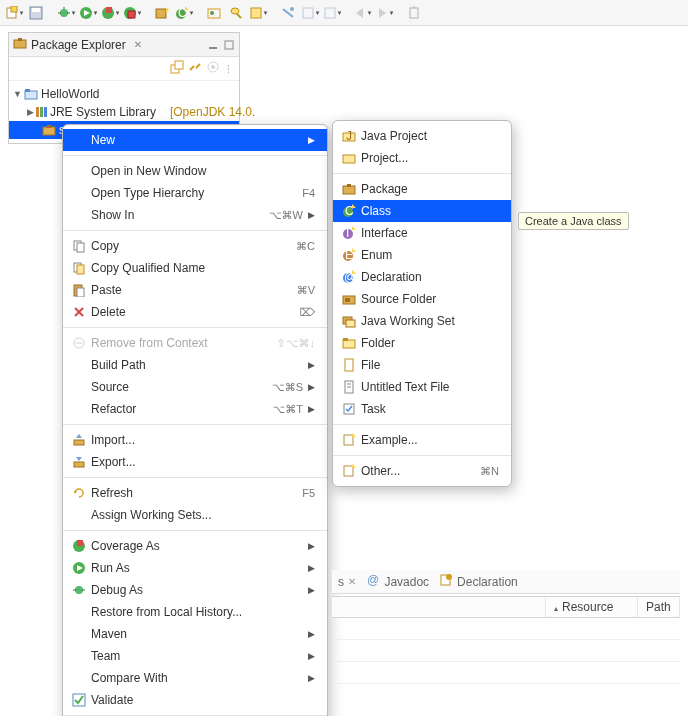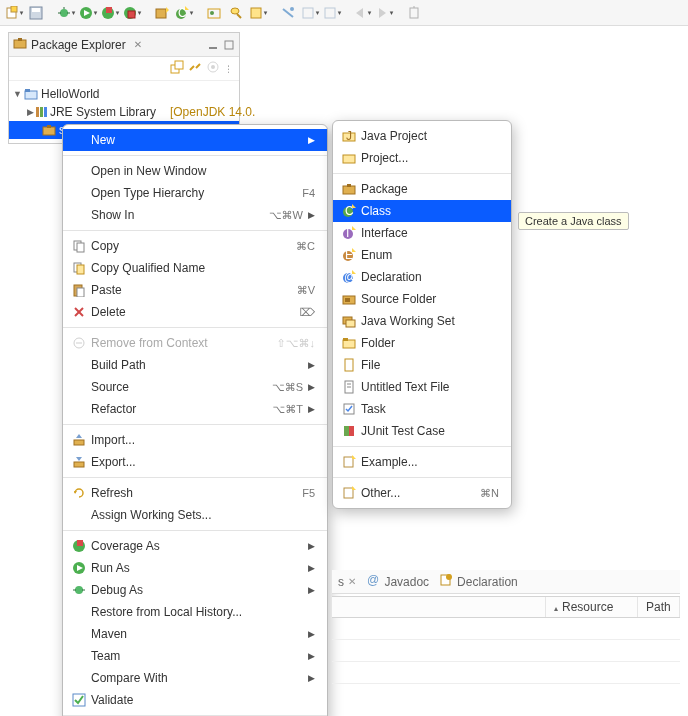--- a/index.html
+++ b/index.html
@@ -554,29 +554,20 @@
     </div>
   <div class="ctx-item">
       <span class="mi-icon">
         <svg class="ic" viewBox="0 0 14 14">
           <rect x="2" y="2" width="10" height="10" fill="none" stroke="#888"></rect>
           <polyline points="4,7 6,9 10,4" fill="none" stroke="#4a86e8" stroke-width="1.5"></polyline>
         </svg>
       </span>
       <span class="mi-label">Task</span>
     </div>
-  <div class="ctx-item">
-      <span class="mi-icon">
-        <svg class="ic" viewBox="0 0 14 14">
-          <rect x="2" y="2" width="5" height="10" fill="#6aa84f"></rect>
-          <rect x="7" y="2" width="5" height="10" fill="#d94a4a"></rect>
-        </svg>
-      </span>
-      <span class="mi-label">JUnit Test Case</span>
-    </div>
   <div class="ctx-sep"></div>
   <div class="ctx-item">
       <span class="mi-icon">
         <svg class="ic" viewBox="0 0 14 14">
           <rect x="2" y="2" width="9" height="10" fill="#fff" stroke="#b89040"></rect>
           <polygon points="10,0 14,4 10,4" fill="#ffd54a"></polygon>
         </svg>
       </span>
       <span class="mi-label">Example...</span>
     </div>

